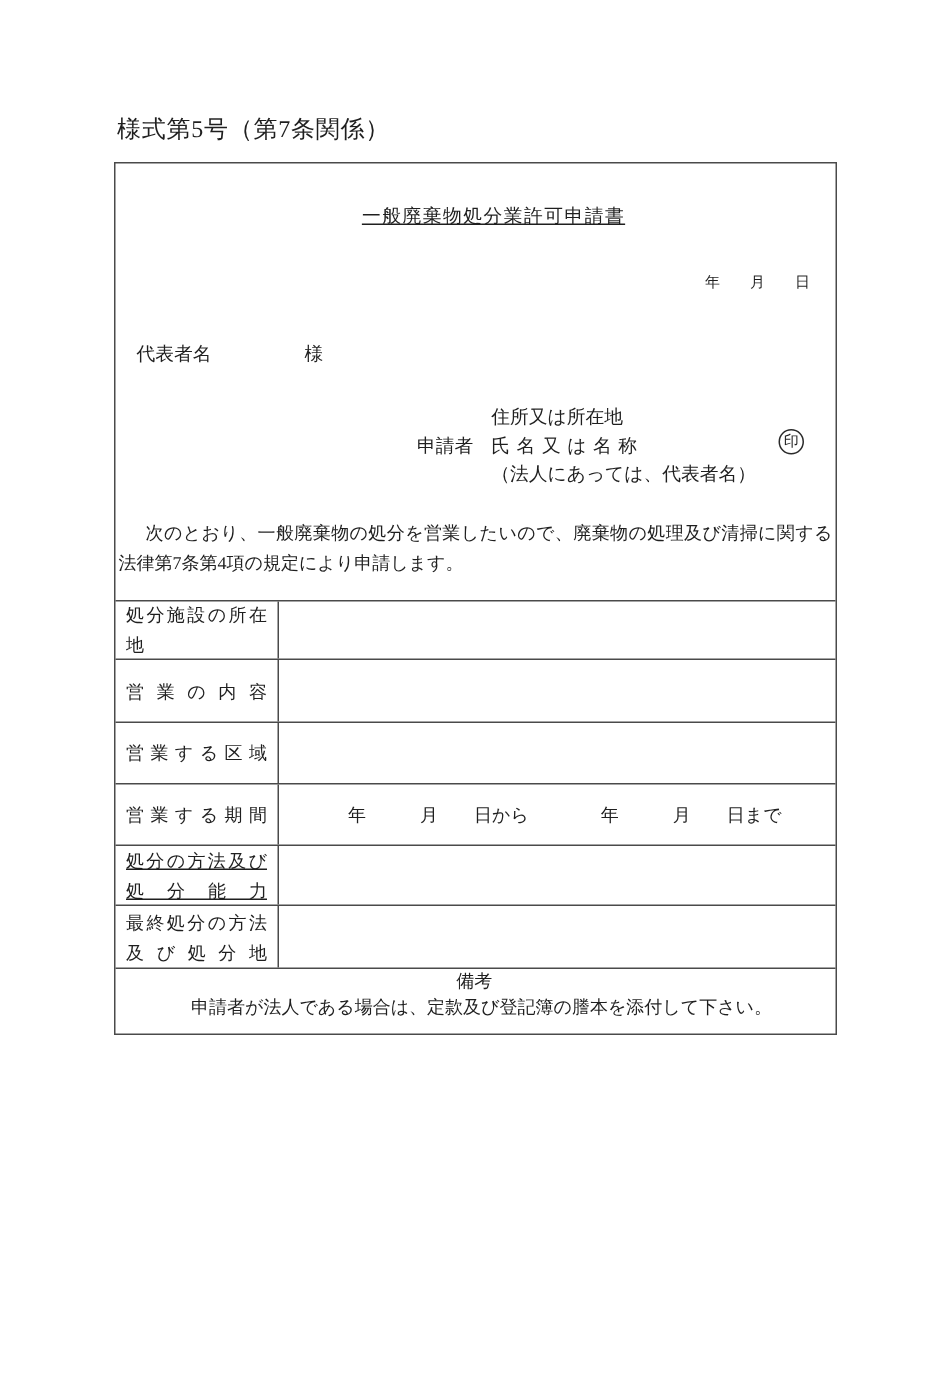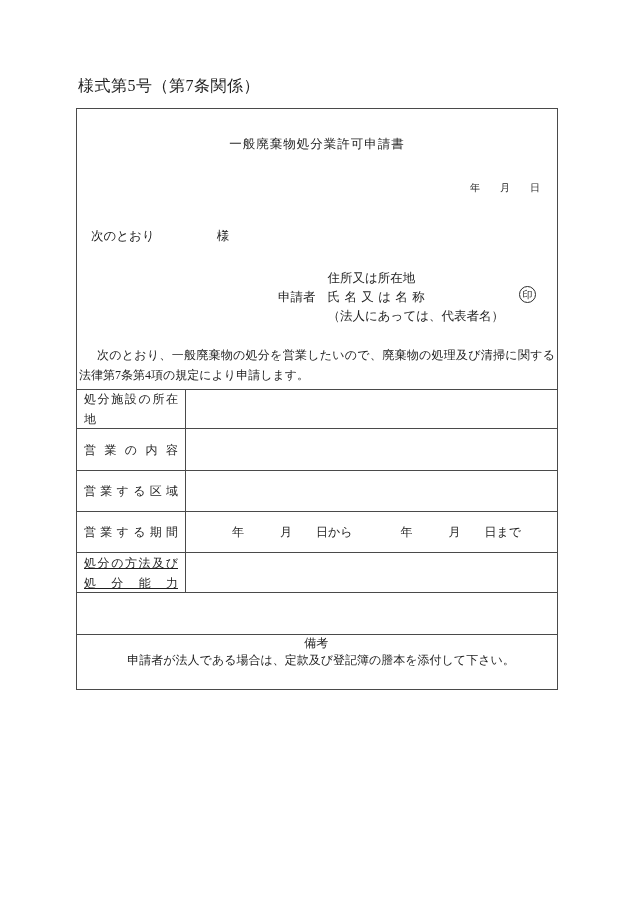--- a/index.html
+++ b/index.html
@@ -28,25 +28,26 @@
     left: 76px;
     top: 108px;
     width: 482px;
     height: 582px;
     border: 1px solid #4a4a4a;
     box-sizing: border-box;
   }
   .form-title {
     position: absolute;
     top: 27px;
-    left: 0;
+    left: 12px;
     width: 100%;
     text-align: center;
     font-size: 12.5px;
     letter-spacing: 1px;
+    text-decoration: underline;
   }
   .date-line {
     position: absolute;
     top: 72px;
     right: 1px;
     padding-right: 16px;
     white-space: pre;
     font-size: 10px;
   }
   .addressee {
@@ -93,21 +94,21 @@
     left: 0;
     width: 100%;
     box-sizing: border-box;
     padding: 0 2px;
     line-height: 20px;
     text-indent: 18px;
     text-align: justify;
   }
   .app-table {
     position: absolute;
-    bottom: 12px;
+    bottom: 1px;
     left: 0;
     width: 100%;
     box-sizing: border-box;
   }
   .t-row {
     display: flex;
     box-sizing: border-box;
     border-top: 1px solid #4a4a4a;
     align-items: stretch;
   }
@@ -159,21 +160,21 @@
 
 <div class="form-number">様式第5号（第7条関係）</div>
 
 <div class="form-box">
 
   <div class="form-title">一般廃棄物処分業許可申請書</div>
 
   <div class="date-line">年　　月　　日</div>
 
   <div class="addressee">
-    <span>次のとおり</span><span class="honorific">様</span>
+    <span>代表者名</span><span class="honorific">様</span>
   </div>
 
   <div class="applicant">
     <span>申請者</span>
     <div class="applicant-lines">
       <div>住所又は所在地</div>
       <div class="name-line">氏名又は名称</div>
       <div>（法人にあっては、代表者名）</div>
     </div>
   </div>
@@ -214,20 +215,24 @@
 
     <div class="t-row r5">
       <div class="label-cell">
         <div>処分の方法及び</div>
         <div>処分能力</div>
       </div>
       <div class="value-cell"></div>
     </div>
 
     <div class="t-row r6">
+      <div class="label-cell">
+        <div>最終処分の方法</div>
+        <div>及び処分地</div>
+      </div>
       <div class="value-cell"></div>
     </div>
 
     <div class="remarks-row">
       <span class="remarks-label">備考</span>
       <span>申請者が法人である場合は、定款及び登記簿の謄本を添付して下さい。</span>
     </div>
 
   </div>
 </div>

